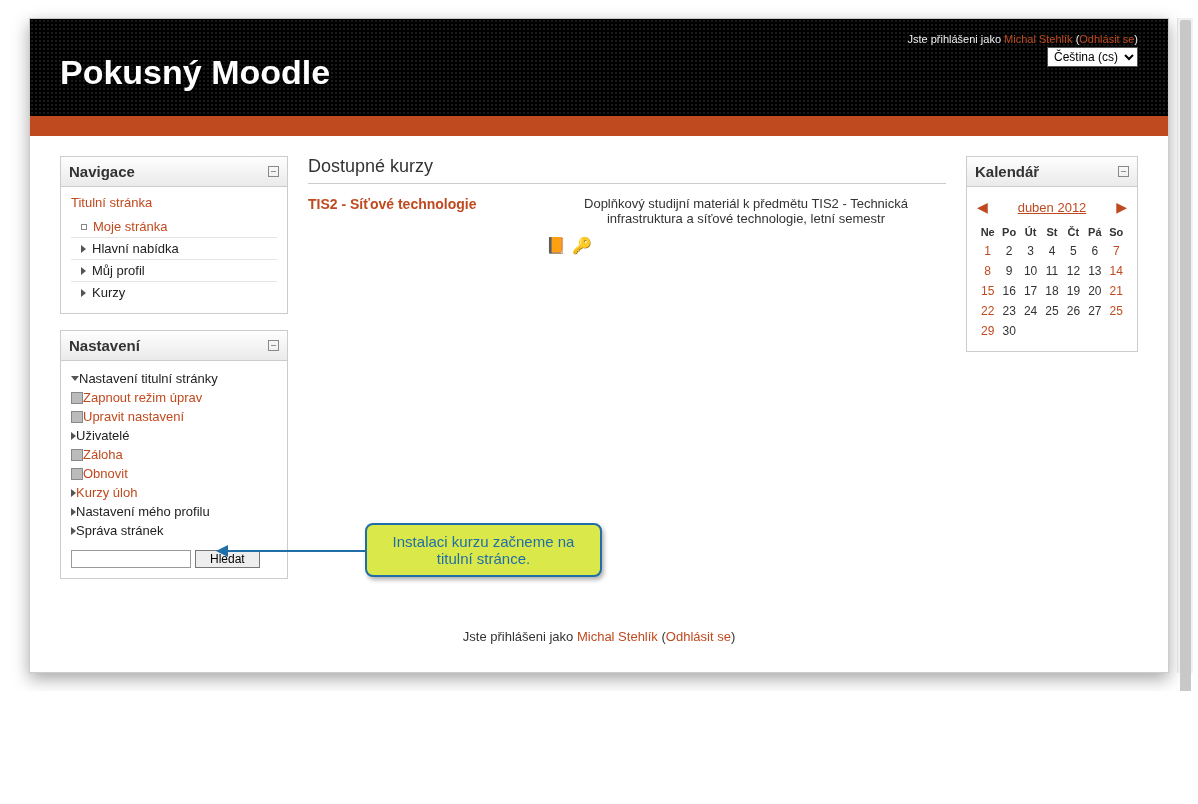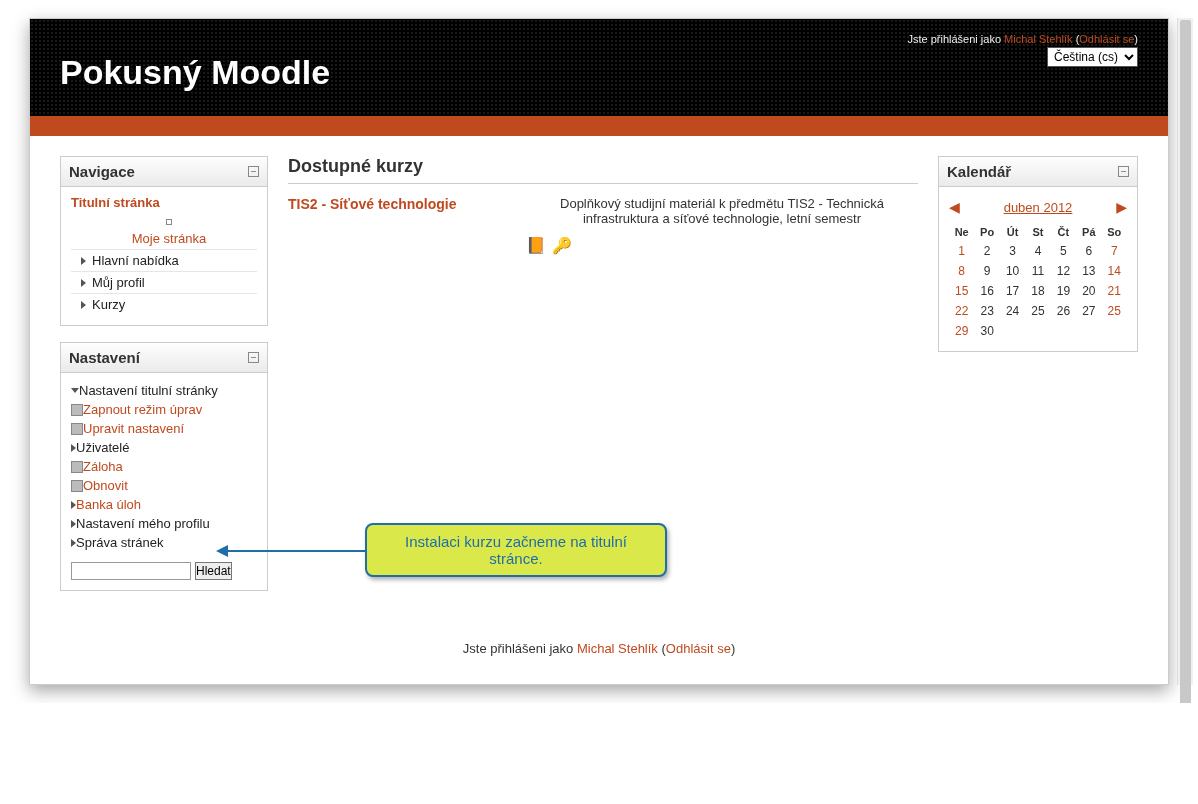--- a/index.html
+++ b/index.html
@@ -8,67 +8,67 @@
 
 .hdr { background: #000; background-image: radial-gradient(#1a1a1a 1px, #000 1px); background-size: 4px 4px; color: #fff; padding: 10px 30px 24px 30px; position: relative; }
 .hdr-user { text-align: right; font-size: 11px; color: #eee; padding: 4px 0 8px 0; }
 .hdr-user a { color: #c04a1f; text-decoration: none; }
 .hdr-title { font-size: 34px; font-weight: bold; text-shadow: 1px 1px 2px #000; }
 .lang-sel { position: absolute; top: 28px; right: 30px; }
 .lang-sel select { font-size: 12px; border: 1px solid #555; background: #fff; padding: 1px 2px; }
 .orange-bar { background: #c04a1f; height: 20px; }
 
 .cols { display: flex; padding: 20px 30px 10px 30px; gap: 20px; align-items: flex-start; }
-.col-l { width: 208px; }
+.col-l { width: 228px; }
 .col-m { flex: 1; }
-.col-r { width: 200px; }
+.col-r { width: 172px; }
 
 .block { border: 1px solid #ccc; margin-bottom: 16px; background: #fff; }
 .block-hd { background: linear-gradient(#fefefe,#eaeaea); border-bottom: 1px solid #ccc; padding: 6px 8px; display: flex; justify-content: space-between; align-items: center; }
 .block-hd h2 { font-size: 15px; font-weight: bold; color: #333; }
 .block-hd .toggle { width: 11px; height: 11px; border: 1px solid #888; font-size: 9px; line-height: 9px; text-align: center; color: #555; }
 .block-bd { padding: 8px 10px 10px 10px; }
-.nav-root a { color: #c04a1f; font-weight: bold; font-size: 13px; text-decoration: none; }
+.nav-root a { color: #c04a1f; font-weight: normal; font-size: 13px; text-decoration: none; }
 .nav-list { list-style: none; margin-top: 6px; }
 .nav-list li { padding: 3px 0 3px 10px; border-top: 1px solid #e5e5e5; font-size: 13px; display: flex; align-items: center; gap: 6px; }
-.nav-list li:first-child { border-top: 0; flex-direction: column; }
+.nav-list li:first-child { border-top: 0; }
 .nav-list a { color: #c04a1f; text-decoration: none; }
 .nav-list .black { color: #222; }
 .bullet-sq { display:inline-block; width:6px; height:6px; border:1px solid #888; }
 .caret { display:inline-block; width:0; height:0; border-left:5px solid #555; border-top:4px solid transparent; border-bottom:4px solid transparent; }
 .caret-down { display:inline-block; width:0; height:0; border-top:5px solid #555; border-left:4px solid transparent; border-right:4px solid transparent; }
 .icn { display:inline-block; width:12px; height:12px; background:#bbb; border:1px solid #888; }
 
 .tree { list-style:none; }
 .tree li { padding: 2px 0 2px 0; font-size: 13px; display:flex; align-items:center; gap:0; }
 .tree a { color:#c04a1f; text-decoration:none; }
 .tree .black { color:#222; }
 .srch { display:flex; gap:4px; margin-top:10px; }
 .srch input[type=text] { width: 120px; border:1px solid #999; padding:1px 2px; font-size:12px; }
-.srch input[type=submit] { border:1px solid #777; background:#eee; padding:1px 0; font-size:12px; }
-
-.col-m h2.sec { font-size: 18px; font-weight: bold; color:#333; margin-bottom: 6px; }
+.srch input[type=submit] { border:1px solid #777; background:#eee; padding:1px 14px; font-size:12px; }
+
+.col-m h2.sec { font-size: 18px; font-weight: normal; color:#333; margin-bottom: 6px; }
 .course { border-top: 1px solid #ccc; padding: 12px 0 14px 0; display:flex; gap: 8px; }
 .course-title a { color:#c04a1f; font-weight:bold; font-size:14px; text-decoration:none; }
 .course-desc { flex:1; font-size:13px; color:#333;text-align:center; }
 .course-icons { margin-top:10px; display:flex; gap:6px; }
 .course-icons span { font-size:16px; }
 
 .cal-nav { display:flex; justify-content:space-between; align-items:center; margin:4px 0 8px 0; }
 .cal-nav .arr { color:#c04a1f; font-size:14px; cursor:pointer; }
 .cal-nav .month { color:#c04a1f; font-size:13px; }
 .cal { width:100%; border-collapse:collapse; table-layout:fixed; }
 .cal th { font-size:11px; font-weight:bold; color:#333; padding:3px 0; text-align:center; }
 .cal td { font-size:12px; color:#333; text-align:center; padding:3px 0; }
 .cal td.red, .cal th.red { color:#c04a1f; }
 
 .ftr { text-align:center; padding: 24px 0 28px 0; font-size:13px; color:#333; }
 .ftr a { color:#c04a1f; text-decoration:none; }
 
-.callout { position:absolute; left:335px; top:504px; width:302px; background:#dbe84a; border:2px solid #1f6ea8; border-radius:8px; padding:8px 10px; text-align:center; color:#1f6ea8; font-size:15px; box-shadow: 2px 3px 4px rgba(0,0,0,0.3); z-index:10; }
+.callout { position:absolute; left:335px; top:504px; width:237px; background:#dbe84a; border:2px solid #1f6ea8; border-radius:8px; padding:8px 10px; text-align:center; color:#1f6ea8; font-size:15px; box-shadow: 2px 3px 4px rgba(0,0,0,0.3); z-index:10; }
 .arrow { position:absolute; left:188px; top:531px; width:150px; height:2px; background:#1f6ea8; z-index:9; }
 .arrow::before { content:""; position:absolute; left:-2px; top:-5px; width:0; height:0; border-right:12px solid #1f6ea8; border-top:6px solid transparent; border-bottom:6px solid transparent; }
 .scrollbar { position:absolute; right:-16px; top:0; bottom:0; width:16px; background:#f0f0f0; border-left:1px solid #ddd; }
 .scrollbar .thumb { position:absolute; top:2px; left:2px; right:2px; height:760px; background:#c8c8c8; border-radius:2px; }
 .wrap { position:relative; width:1156px; margin: 16px auto; }
 </style>
 </head>
 <body>
 
 <div class="wrap">
@@ -148,21 +148,21 @@
             <li>
                   <span class="icn"></span>
                   <a href="#">Záloha</a>
                 </li>
             <li>
                   <span class="icn"></span>
                   <a href="#">Obnovit</a>
                 </li>
             <li>
                   <span class="caret"></span>
-                  <a href="#">Banka úloh</a>
+                  <a href="#">Kurzy úloh</a>
                 </li>
           </ul>
           <div class="divider"></div>
           <ul class="tree">
             <li>
                   <span class="caret"></span>
                   <span class="black">Nastavení mého profilu</span>
                 </li>
           </ul>
           <div class="divider"></div>

